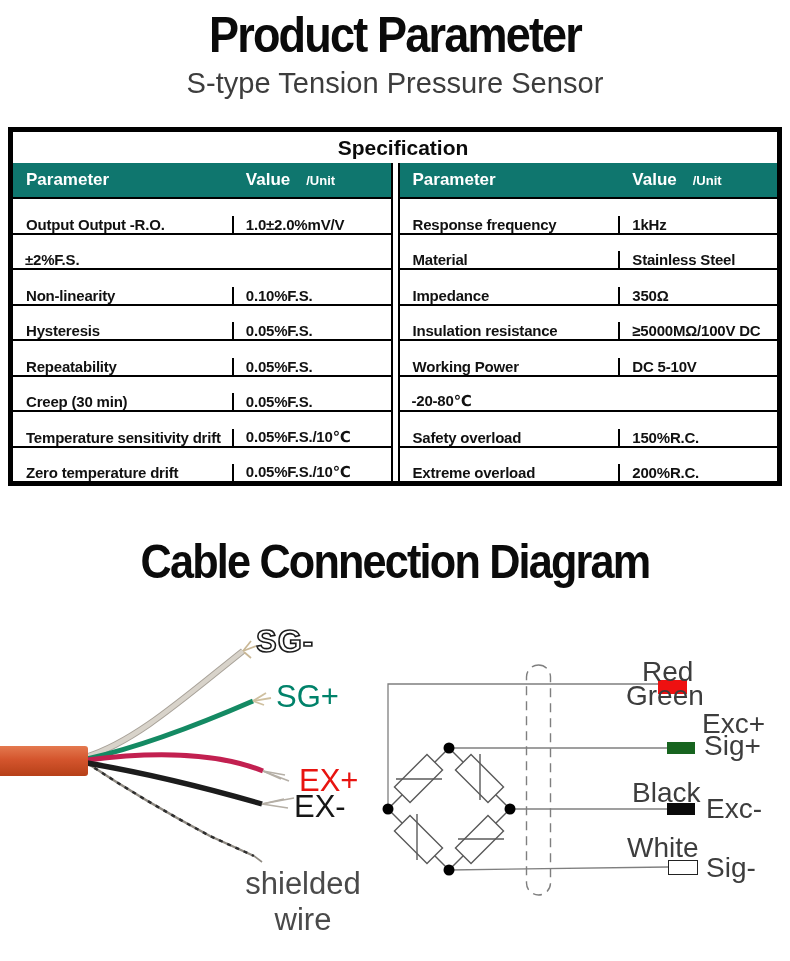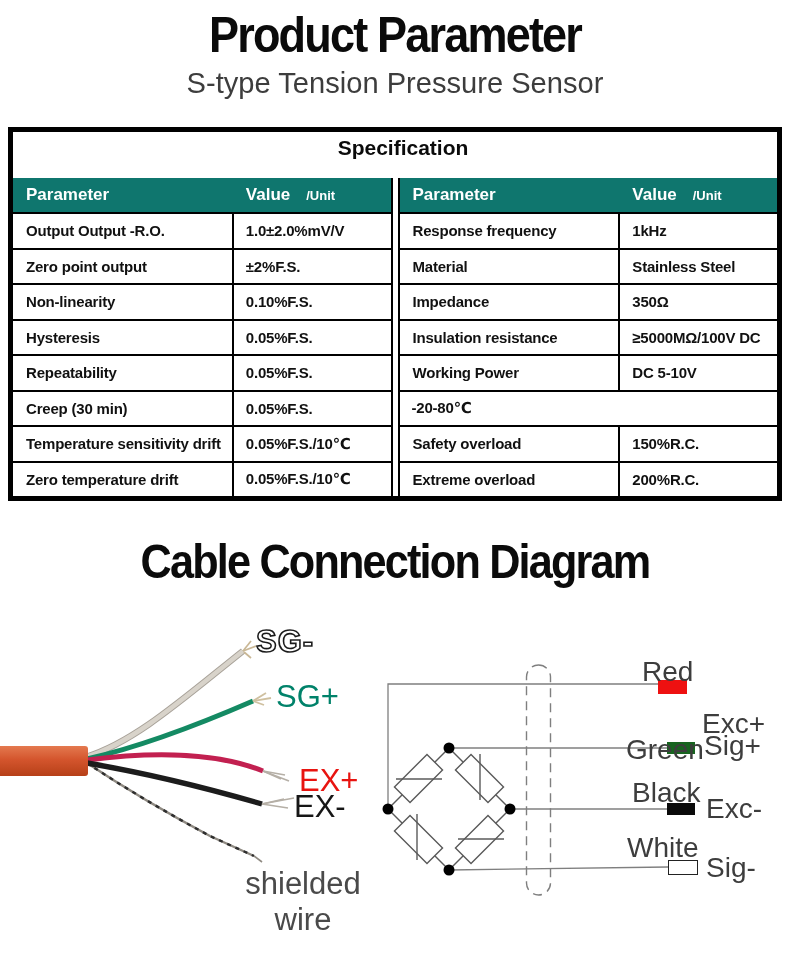--- a/index.html
+++ b/index.html
@@ -12,50 +12,50 @@
       transform:scaleX(.9);line-height:1.1;margin:0;}
   .subtitle{position:absolute;top:66px;left:0;width:790px;text-align:center;
       font-size:30px;color:#3d3d3d;transform:scaleX(.97);line-height:1.1;}
   .h2{position:absolute;top:536px;left:0;width:790px;text-align:center;
       font-size:48px;font-weight:bold;letter-spacing:-2px;color:#0b0b0b;
       transform:scaleX(.9);line-height:1.1;margin:0;}
 
   
   .spec{position:absolute;left:8px;top:127px;width:774px;border:5px solid #000;
         background:#fff;box-sizing:border-box;}
-  .spec-title{height:46px;line-height:31px;text-align:center;font-size:21px;
+  .spec-title{height:31px;line-height:31px;text-align:center;font-size:21px;
         font-weight:bold;color:#0b0b0b;padding-left:16px;}
   .spec-body{display:flex;gap:5px;background:#fff;}
   .spec-col{flex:1;box-sizing:border-box;}
   .spec-col.left{border-right:2.5px solid #000;}
   .spec-col.right{border-left:2.5px solid #000;}
   .col-head{display:flex;align-items:center;height:34px;background:#0f766e;color:#fff;}
   .col-head .ph{width:58.5%;padding-left:13px;font-size:17px;font-weight:bold;box-sizing:border-box;}
   .col-head .vh{flex:1;padding-left:12px;font-size:17px;font-weight:bold;}
   .col-head .unit{font-size:13px;font-weight:bold;margin-left:16px;}
-  .row{display:flex;height:35.5px;border-top:2px solid #000;box-sizing:border-box;background:#fff;}
+  .row{display:flex;height:35.5px;border-top:2px solid #000;box-sizing:border-box;background:#fff;align-items:flex-end;}
   .cp{width:58.5%;border-right:2px solid #000;box-sizing:border-box;padding-left:13px;
       display:flex;align-items:center;font-size:15px;font-weight:bold;letter-spacing:-.2px;}
   .cv{flex:1;padding-left:12px;display:flex;align-items:center;font-size:15px;
       font-weight:bold;letter-spacing:-.2px;border-radius:11px;}
 
   
   .svg-abs{position:absolute;}
   .wl{position:absolute;font-size:31px;line-height:1;white-space:nowrap;}
   #sg-minus{left:256px;top:626px;color:#fff;-webkit-text-stroke:1.6px #1a1a1a;
             font-weight:600;letter-spacing:1px;}
   #sg-plus{left:276px;top:681px;color:#00826a;text-align:center;}
   #ex-plus{left:299px;top:765px;color:#e81410;}
   #ex-minus{left:294px;top:791px;color:#161616;}
   #shield-label{left:228px;top:866px;width:150px;text-align:center;color:#4a4a4a;
             line-height:1.16;white-space:normal;}
 
   .lg{position:absolute;font-size:28px;line-height:1;color:#3d3d3d;white-space:nowrap;}
   #lg-red{left:642px;top:658px;}   #lg-excp{left:702px;top:674px;margin-top:36px;}
-  #lg-green{left:626px;top:736px;} #lg-sigp{left:704px;top:732px;}
+  #lg-green{left:626px;top:682px;} #lg-sigp{left:704px;top:732px;}
   #lg-black{left:632px;top:779px;} #lg-excm{left:706px;top:795px;}
   #lg-white{left:627px;top:834px;} #lg-sigm{left:706px;top:854px;}
 
   .sw{position:absolute;}
   #sw-red{left:658px;top:680px;width:29px;height:14px;background:#ee1111;}
   #sw-green{left:667px;top:742px;width:28px;height:12px;background:#17641f;}
   #sw-black{left:667px;top:803px;width:28px;height:12px;background:#0a0a0a;}
   #sw-white{left:668px;top:860px;width:28px;height:13px;background:#fff;border:1.6px solid #222;box-sizing:content-box;}
 </style>
 </head>
@@ -73,21 +73,20 @@
       <div class="spec-col left">
         <div class="col-head">
           <span class="ph">Parameter</span>
           <span class="vh"><span>Value</span><span class="unit">/Unit</span></span>
         </div>
         <div class="row">
             <div class="cp">Output Output -R.O.</div>
             <div class="cv">1.0±2.0%mV/V</div>
           </div>
         <div class="row">
-            <div class="cp">Zero point output</div>
             <div class="cv">±2%F.S.</div>
           </div>
         <div class="row">
             <div class="cp">Non-linearity</div>
             <div class="cv">0.10%F.S.</div>
           </div>
         <div class="row">
             <div class="cp">Hysteresis</div>
             <div class="cv">0.05%F.S.</div>
           </div>

